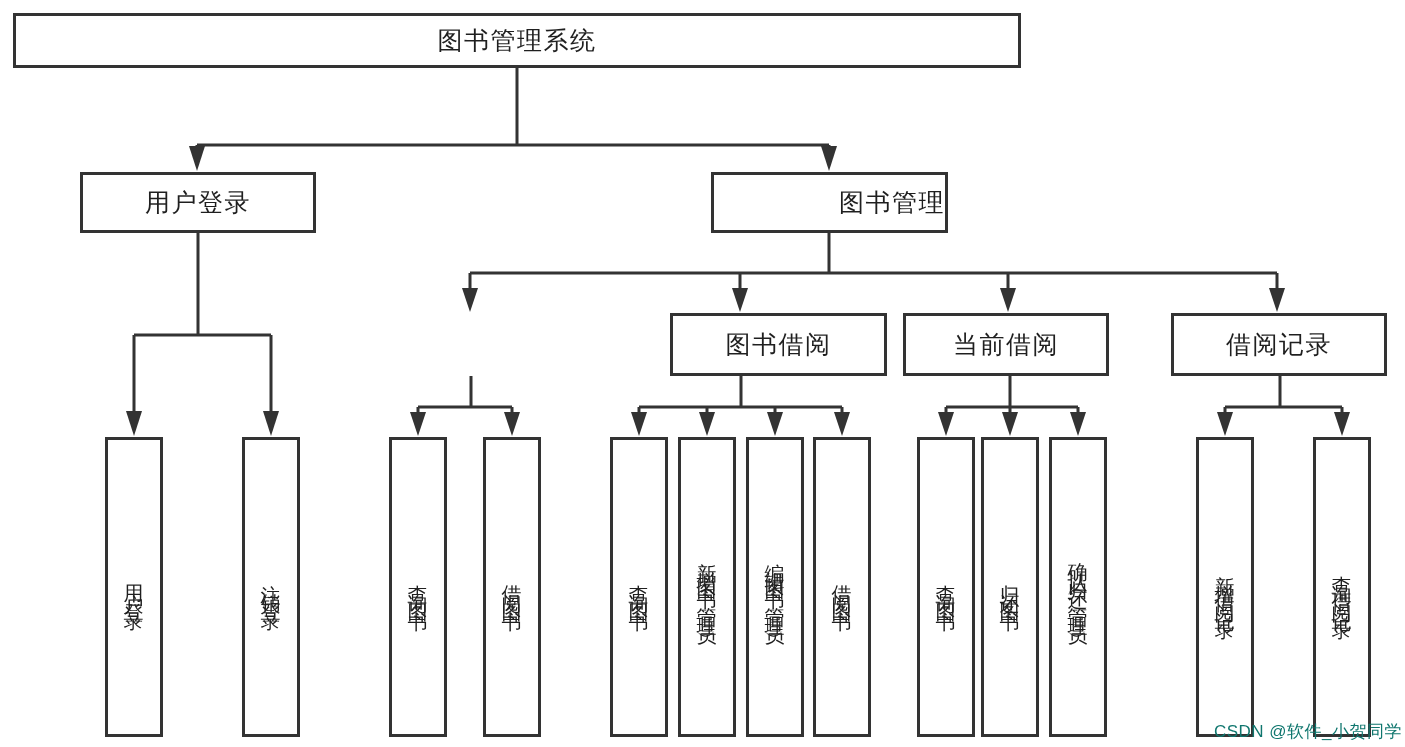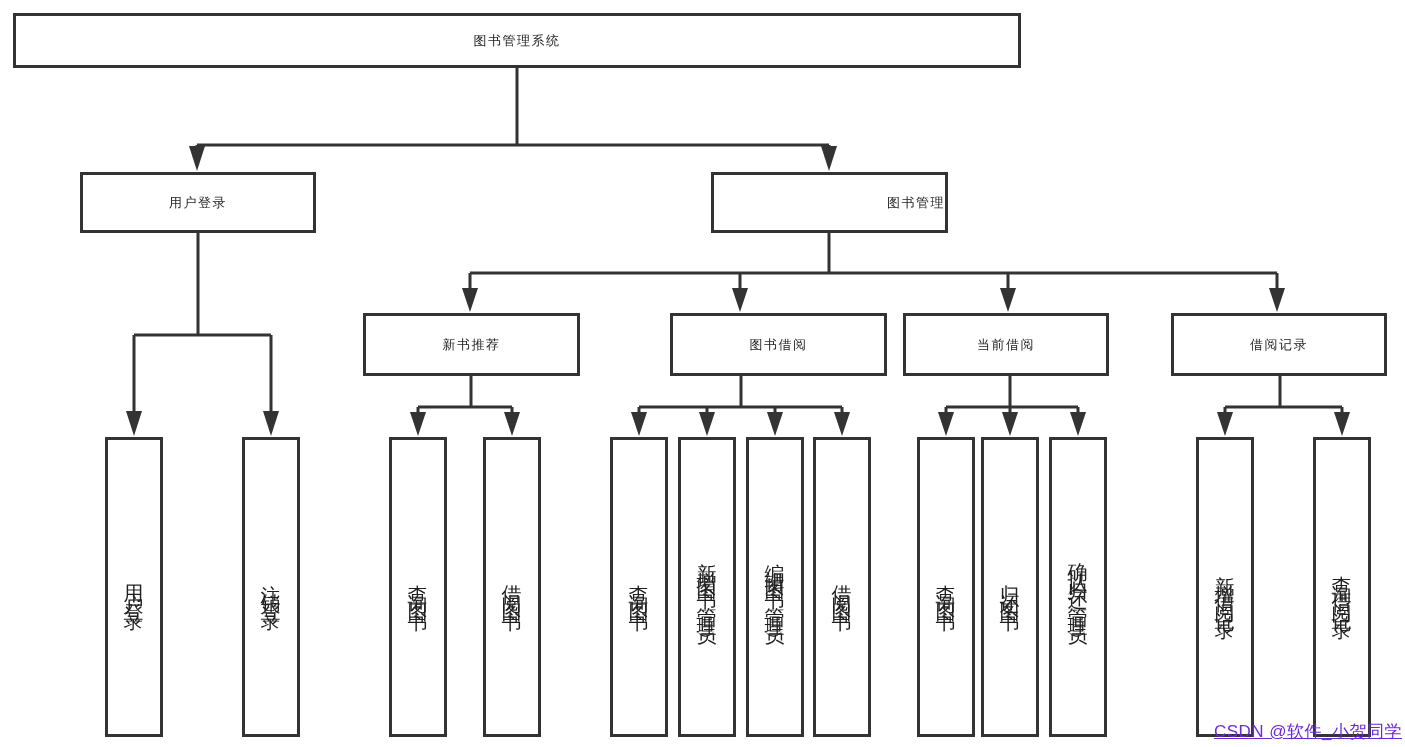--- a/index.html
+++ b/index.html
@@ -20,21 +20,21 @@
     position: absolute;
     box-sizing: border-box;
     border: 3px solid #333333;
     background: #ffffff;
     display: flex;
     align-items: center;
     justify-content: center;
     color: #1f1f1f;
   }
   .hlabel {
-    font-size: 13px;
+    font-size: 25px;
     letter-spacing: 1.5px;
     white-space: nowrap;
   }
   .leaf span {
     writing-mode: vertical-rl;
     text-orientation: mixed;
     font-size: 20px;
     letter-spacing: 9px;
     line-height: 1;
     color: #1f1f1f;
@@ -59,25 +59,24 @@
   #lf-d1 { left: 917px; }
   #lf-d2 { left: 981px; }
   #lf-d3 { left: 1049px; }
   #lf-r1 { left: 1196px; }
   #lf-r2 { left: 1313px; }
   #watermark {
     position: absolute;
     right: 3px;
     bottom: 4px;
     font-size: 17px;
-    color: #6d28d9;
+    color: #0f766e;
     letter-spacing: 0.5px;
     white-space: nowrap;
     z-index: 5;
-    text-decoration: underline;
   }
 </style>
 </head>
 <body>
 
 <div id="canvas">
 
   <svg id="connectors" width="1405" height="747" viewBox="0 0 1405 747">
     <g stroke="#333333" stroke-width="3" fill="none">
 
@@ -122,23 +121,20 @@
     <span class="hlabel">图书管理系统</span>
   </div>
 
   <div class="box" id="n-login">
     <span class="hlabel">用户登录</span>
   </div>
   <div class="box" id="n-mgmt">
     <span class="hlabel">图书管理</span>
   </div>
 
-  <div class="box" id="n-newbook">
-    <span class="hlabel">新书推荐</span>
-  </div>
   <div class="box" id="n-borrow">
     <span class="hlabel">图书借阅</span>
   </div>
   <div class="box" id="n-current">
     <span class="hlabel">当前借阅</span>
   </div>
   <div class="box" id="n-records">
     <span class="hlabel">借阅记录</span>
   </div>
 

